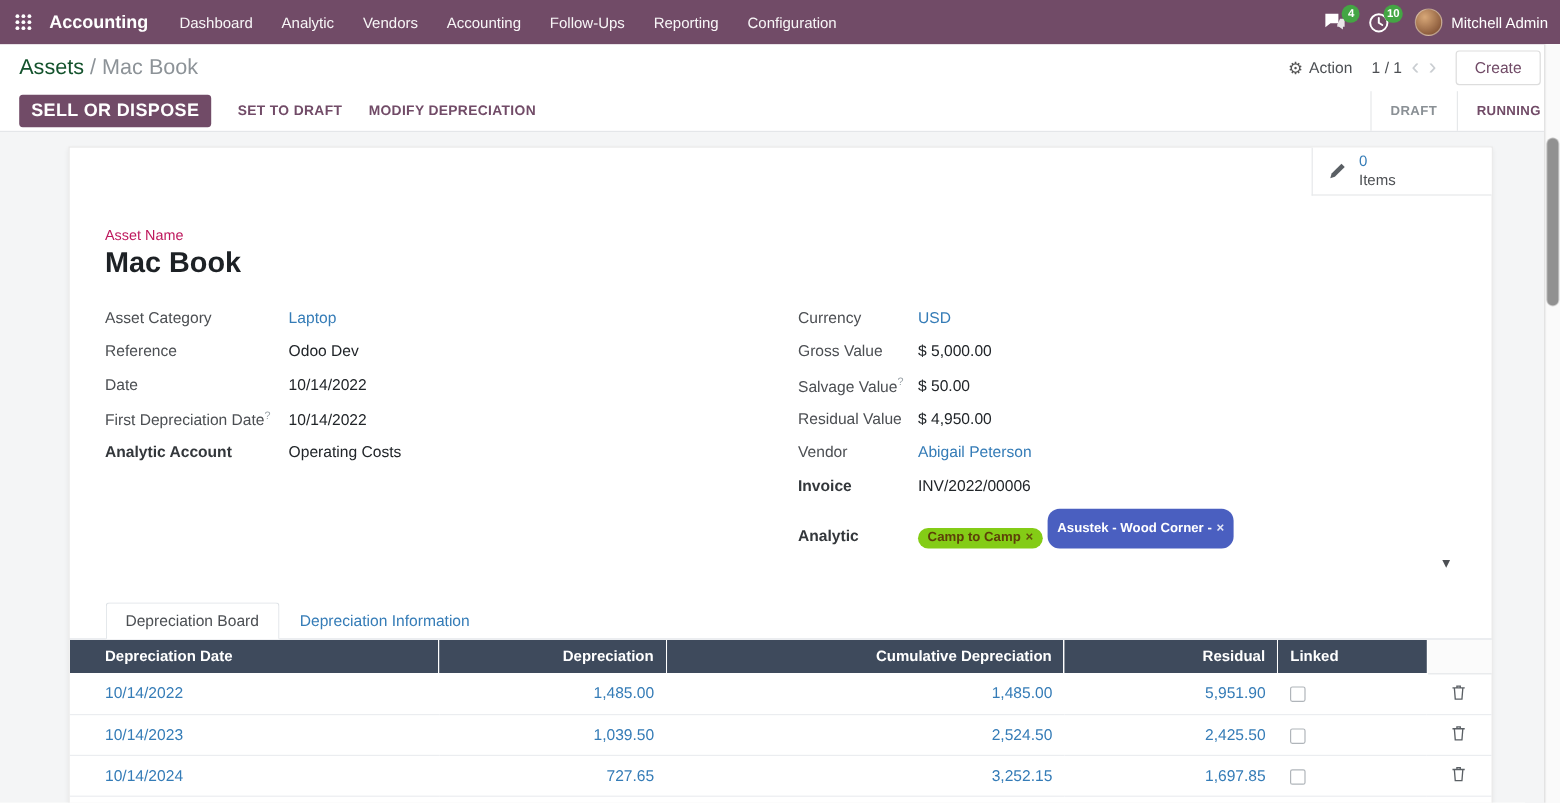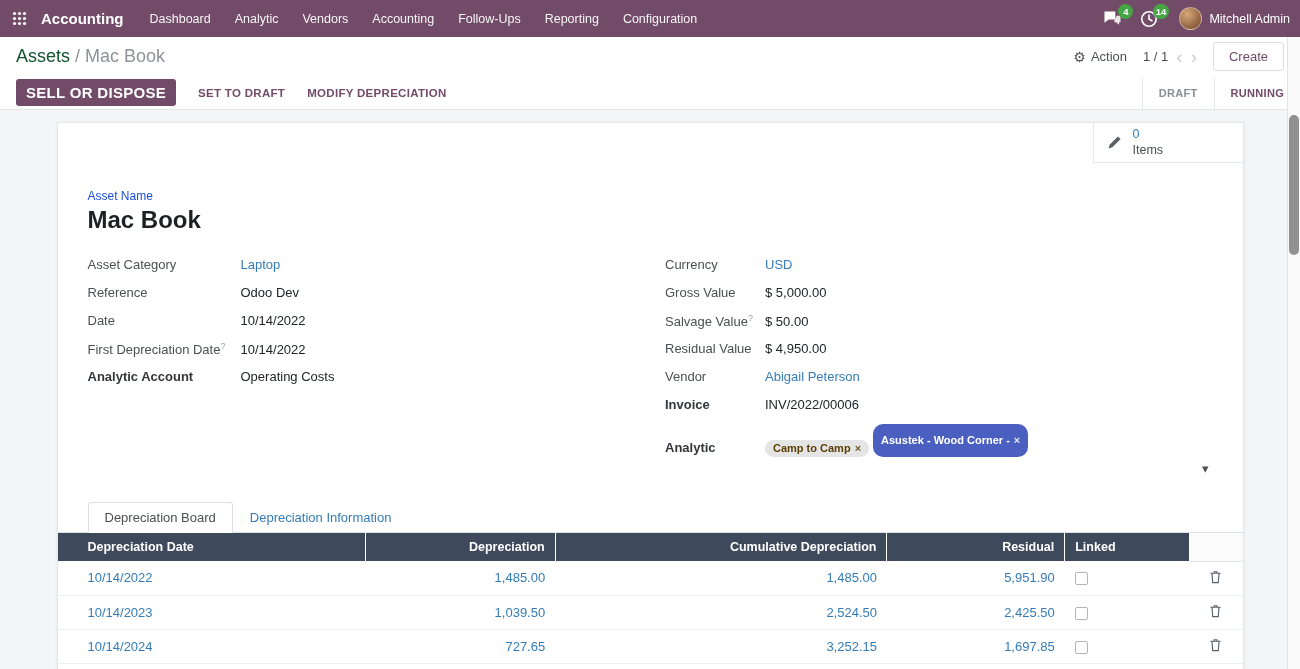--- a/index.html
+++ b/index.html
@@ -87,41 +87,41 @@
   .stat-btn {
     width: 150px; height: 40px; display: flex; align-items: center; gap: 10px;
     border-left: 1px solid #e6e8ea; border-bottom: 1px solid #e6e8ea;
     padding: 0 12px; background: #fff;
   }
   .stat-texts { display: flex; flex-direction: column; line-height: 1.25; }
   .stat-count { color: #357cb7; font-size: 12.5px; }
   .stat-label { color: #4c4f53; font-size: 12.5px; }
 
   .title-block { padding: 26px 30px 0; }
-  .field-label-sm { font-size: 12px; color: #1d4ed8; }
+  .field-label-sm { font-size: 12px; color: #be185d; }
   .asset-title { font-size: 24px; font-weight: 700; color: #1d2125; margin-top: 3px; }
 
   .field-area { display: flex; padding: 22px 30px 0; }
   .fcol { width: 50%; }
   .fcol.right { padding-left: 15px; }
   .frow { display: flex; align-items: baseline; min-height: 28px; }
   .frow label { flex: none; font-size: 13px; color: #4c4f53; line-height: 1.35; }
   .fcol.left .frow label { width: 153px; padding-right: 10px; }
   .fcol.right .frow label { width: 100px; padding-right: 10px; }
   .frow label.bold { font-weight: 700; color: #33373b; }
   .frow sup { font-size: 9px; color: #98a0a6; }
   .fval { font-size: 13px; color: #212529; text-align: right; }
   .fval.link { color: #357cb7; }
   .tagwrap { display: flex; gap: 4px; flex-wrap: wrap; }
   .tag {
     display: inline-flex; align-items: center; gap: 4px;
     border-radius: 10px; padding: 1px 8px; font-size: 11px; font-weight: 700;
     line-height: 15px;
   }
-  .tag-orange { background: #e5e5e5; color: #5c4008; margin-top: 16px; }
+  .tag-orange { background: #84cc16; color: #5c4008; margin-top: 16px; }
   .tag-blue { background: #4a5fc0; color: #fff; }
   .tag-x { font-weight: 700; opacity: .85; }
   .caret-row { text-align: right; padding: 4px 34px 0 0; color: #4c4f53; font-size: 13px; }
 
   
   .tabs { display: flex; padding: 26px 30px 0; border-bottom: 1px solid #dee2e6; }
   .tab {
     padding: 7px 16px; font-size: 13px; margin-bottom: -1px;
     border: 1px solid transparent;
   }
@@ -201,21 +201,21 @@
         <path d="M1.5 1.5h11.5v8.5H6l-4.5 3.5v-3.5h0z" fill="#fff"></path>
         <path d="M14.5 6h4v7h-1.5v2.5L13.5 13h-1.5v-2" fill="#fff" opacity=".85"></path>
       </svg>
       <span class="badge" data-interactable="false">4</span>
     </a>
     <a class="icon-btn" data-interactable="true">
       <svg data-interactable="false" width="18" height="18" viewBox="0 0 20 20">
         <circle cx="10" cy="10" r="8" stroke="#fff" stroke-width="1.8" fill="none"></circle>
         <path d="M10 5.5V10l3.2 2" stroke="#fff" stroke-width="1.8" fill="none" stroke-linecap="round"></path>
       </svg>
-      <span class="badge" data-interactable="false">14</span>
+      <span class="badge" data-interactable="false">10</span>
     </a>
     <a class="user-menu" data-interactable="true">
       <span class="avatar" data-interactable="false"></span>
       <span class="user-name" data-interactable="false">Mitchell Admin</span>
     </a>
   </div>
 </nav>
 
 <div class="control-panel" data-interactable="false">
   <div class="breadcrumb" data-interactable="false">

